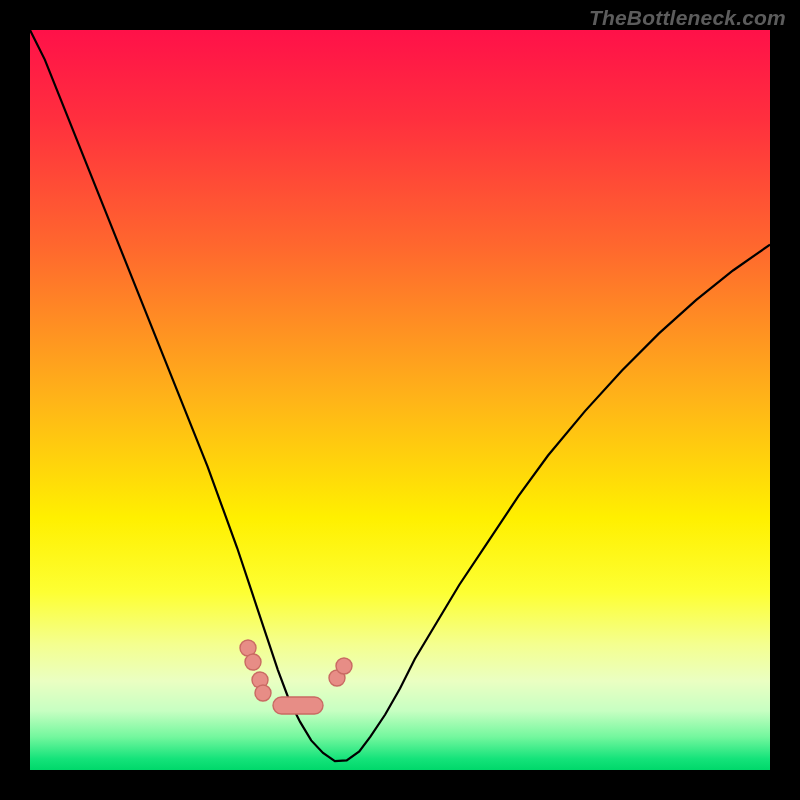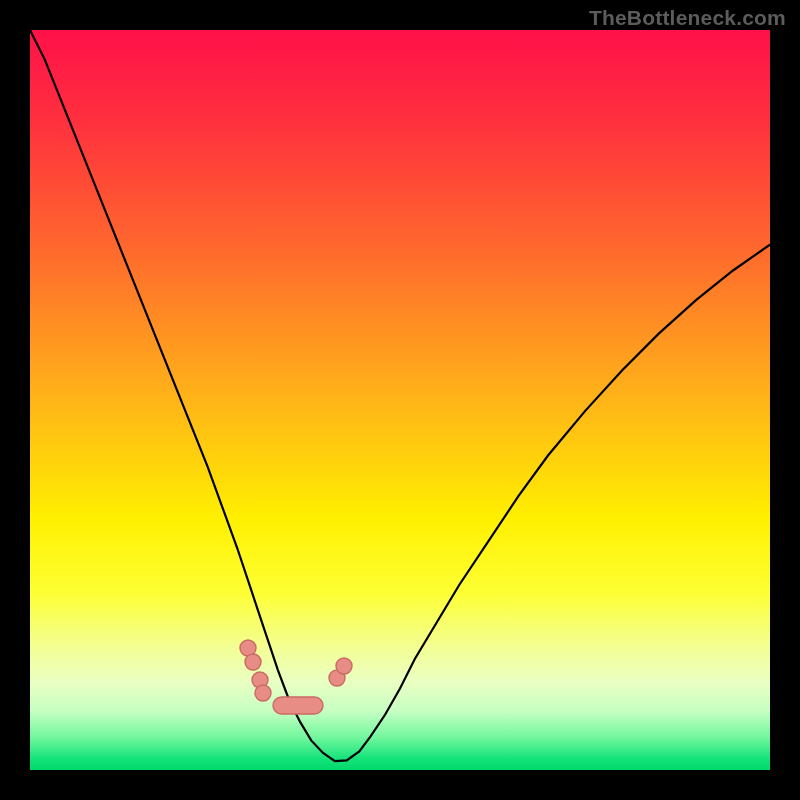--- a/index.html
+++ b/index.html
@@ -10,20 +10,21 @@
     background: #000;
     overflow: hidden;
   }
   .frame {
     position: absolute;
     left: 0;
     top: 0;
     width: 800px;
     height: 800px;
     background: #000;
+    font-style: italic;
   }
   .watermark {
     position: absolute;
     top: 6px;
     right: 14px;
     font-family: Arial, Helvetica, sans-serif;
     font-size: 21px;
     font-weight: 600;
     color: #5c5c5c;
     letter-spacing: 0.2px;

